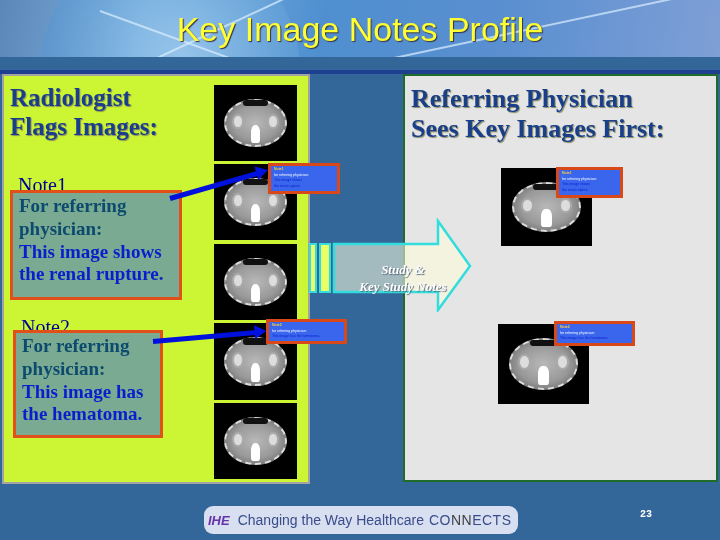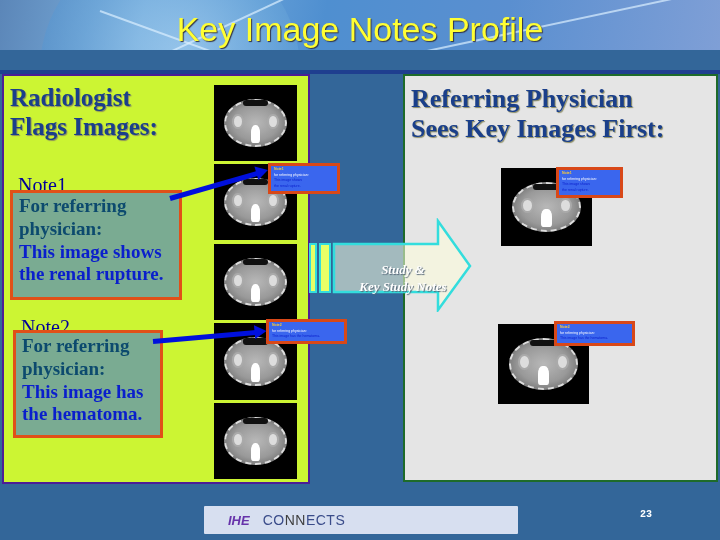--- a/index.html
+++ b/index.html
@@ -1,26 +1,26 @@
 <!DOCTYPE html>
 <html><head>
 <meta charset="utf-8">
 <style>
   * { margin:0; padding:0; box-sizing:border-box; }
   html, body { width:720px; height:540px; overflow:hidden; }
   body { position:relative; background:#336699; font-family:"Liberation Serif", serif; }
-  .header { position:absolute; left:0; top:0; width:720px; height:50px;
+  .header { position:absolute; left:0; top:0; width:720px; height:57px;
     background: linear-gradient(100deg, #5b86b8 0%, #7fb3e0 20%, #4f8fd0 45%, #5a8fd0 70%, #7f9fd6 100%); overflow:hidden; }
   .header .globe { position:absolute; left:40px; top:-60px; width:260px; height:260px; border-radius:50%;
     background: radial-gradient(circle at 55% 45%, #a9d3f2 0%, #6aa6da 50%, #3f7ec0 100%); opacity:0.65; }
   .header .line { position:absolute; height:2px; background:rgba(220,240,255,0.7); transform-origin:left center; }
   .header .title { position:absolute; left:0; width:720px; top:10px; text-align:center;
     font-family:"Liberation Sans", sans-serif; font-size:34px; color:#ffff33; text-shadow:1px 1px 1px #334; }
   .topbar { position:absolute; left:0; top:70px; width:720px; height:4px; background:#1f3f8f; }
-  .panel-left { position:absolute; left:2px; top:74px; width:308px; height:410px; background:#ccf533; border:2px solid #4c1d95; }
+  .panel-left { position:absolute; left:2px; top:74px; width:308px; height:410px; background:#ccf533; border:2px solid #a3a3a3; }
   .panel-right { position:absolute; left:403px; top:74px; width:315px; height:408px; background:#e5e5e5; border:2px solid #1e6b2a; }
   .heading { position:absolute; font-weight:bold; color:#1a3f8a; text-shadow:1px 1px 1px #8a8a60; line-height:1.15; }
   .note-label { position:absolute; font-size:20px; color:#000099; font-weight:normal; }
   .note-box { position:absolute; background:#7aab92; border:3px solid #e05018; padding:2px 6px; font-size:19px; line-height:1.2; font-weight:bold; }
   .note-box .w { color:#0c4a6e; display:block; }
   .note-box .b { color:#0a1fcc; display:block; }
   .ct { position:absolute; background:#000; overflow:hidden; }
   .ct .body { position:absolute; left:12%; top:18%; width:76%; height:64%; border-radius:50%;
     background: radial-gradient(ellipse at 50% 50%, #b8b8b8 0%, #999 55%, #777 80%, #555 100%); border:2px dashed #ddd; }
   .ct .spine { position:absolute; left:44%; top:52%; width:12%; height:24%; background:#fff; border-radius:40% 40% 20% 20%; }
@@ -28,21 +28,21 @@
   .ct .kid1 { left:22%; } .ct .kid2 { left:64%; }
   .ct .gas { position:absolute; left:35%; top:20%; width:30%; height:8%; background:#111; border-radius:3px; }
   .mini-note { position:absolute; background:#3a66ee; border:3px solid #d84818; padding:1px 3px; font-family:"Liberation Sans", sans-serif; font-size:3.5px; line-height:1.6; }
   .mini-note .t { color:#ffcc33; font-weight:bold; display:block; }
   .mini-note .w { color:#ffffff; display:block; }
   .mini-note .b { color:#0a1fcc; display:block; }
   .pointer { position:absolute; height:5px; background:#0010dd; transform-origin:left center; }
   .pointer::after { content:""; position:absolute; right:-10px; top:-5px; border-left:12px solid #0010dd; border-top:7px solid transparent; border-bottom:7px solid transparent; }
   .arrow-wrap { position:absolute; left:308px; top:218px; width:165px; height:94px; }
   .arrow-text { position:absolute; left:338px; top:262px; width:130px; text-align:center; font-style:italic; font-weight:bold; font-size:13px; color:#ffffff; line-height:1.3; text-shadow:1px 1px 1px #567; }
-  .footer-logo { position:absolute; left:204px; top:506px; width:314px; height:28px; background:#d7dff0; border-radius:1px; font-family:"Liberation Sans", sans-serif; font-size:14px; color:#3a4c8a; display:flex; align-items:center; padding-left:24px; }
+  .footer-logo { position:absolute; left:204px; top:506px; width:314px; height:28px; background:#d7dff0; border-radius:9px; font-family:"Liberation Sans", sans-serif; font-size:14px; color:#3a4c8a; display:flex; align-items:center; padding-left:4px; }
   .footer-logo .ihe { font-style:italic; font-weight:bold; color:#6633aa; font-size:13px; margin-right:8px; }
   .footer-logo .conn { color:#3a4c8a; margin-left:5px; letter-spacing:0.5px; }
   .footer-logo .conn .nn { color:#404040; }
   .pagenum { position:absolute; left:640px; top:509px; font-size:10px; color:#ffffff; font-weight:bold;font-family:Liberation Mono, monospace; }
 </style>
 </head>
 <body>
 
 <div class="header">
   <div class="globe"></div>
@@ -166,15 +166,16 @@
   <rect x="12" y="26" width="10" height="48" fill="#e8ff66" stroke="#33dddd" stroke-width="2"></rect>
   <path d="M26 26 H130 V3 L162 48 L130 92 V74 H26 Z" fill="rgba(255,255,220,0.55)" stroke="#33dddd" stroke-width="2.5"></path>
 </svg>
 <div class="arrow-text">
   <div>Study &amp;</div>
   <div>Key Study Notes</div>
 </div>
 
 <div class="footer-logo">
   <span class="ihe">IHE</span>
+  <span>Changing the Way Healthcare</span>
   <span class="conn"><span>CO</span><span class="nn">NN</span><span>ECTS</span></span>
 </div>
 <div class="pagenum">23</div>
 
 </body></html>

